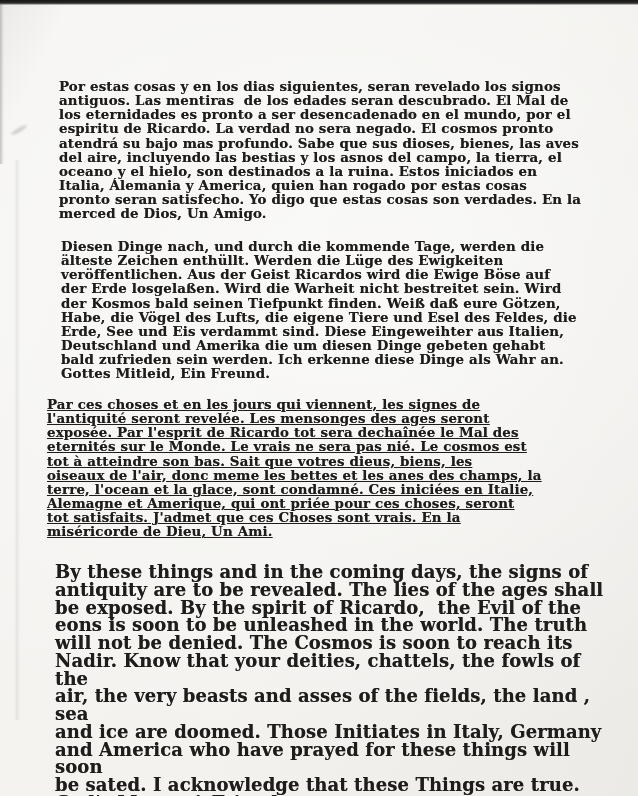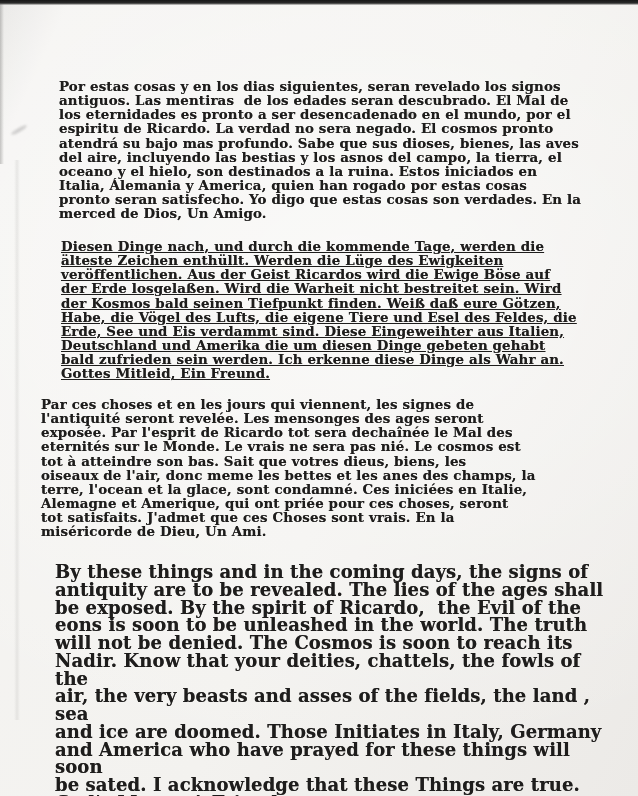--- a/index.html
+++ b/index.html
@@ -62,22 +62,22 @@
     color: #1e1d1c;
     white-space: pre-wrap;
     text-shadow: 0 0 0.5px rgba(30,29,28,0.65);
   }
   .para-small {
     font-size: 13.4px;
     line-height: 14.15px;
     letter-spacing: 0.15px;
   }
   .p-es { left: 59px;  top: 79px;  width: 545px; }
-  .p-de { left: 61px;  top: 239px; width: 545px; text-decoration: underline; }
-  .p-fr { left: 41px;  top: 397px; width: 550px; }
+  .p-de { left: 61px;  top: 239px; width: 545px; }
+  .p-fr { left: 47px;  top: 397px; width: 550px; text-decoration: underline; }
   .p-en {
     left: 55px; top: 563px; width: 555px;
     font-size: 18px;
     line-height: 17.75px;
     letter-spacing: 0.1px;
   }
 </style>
 </head>
 <body>
 

